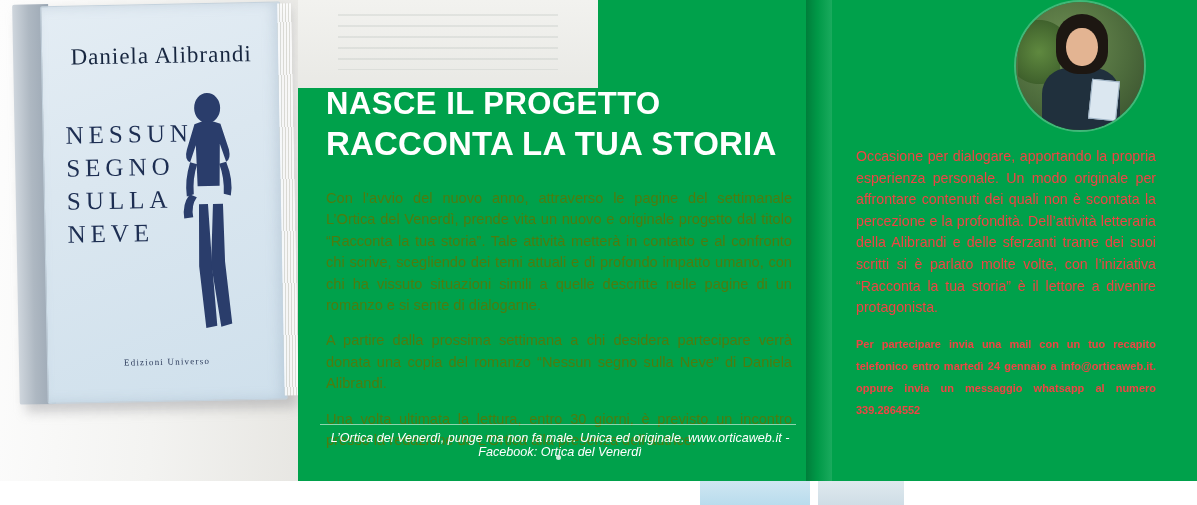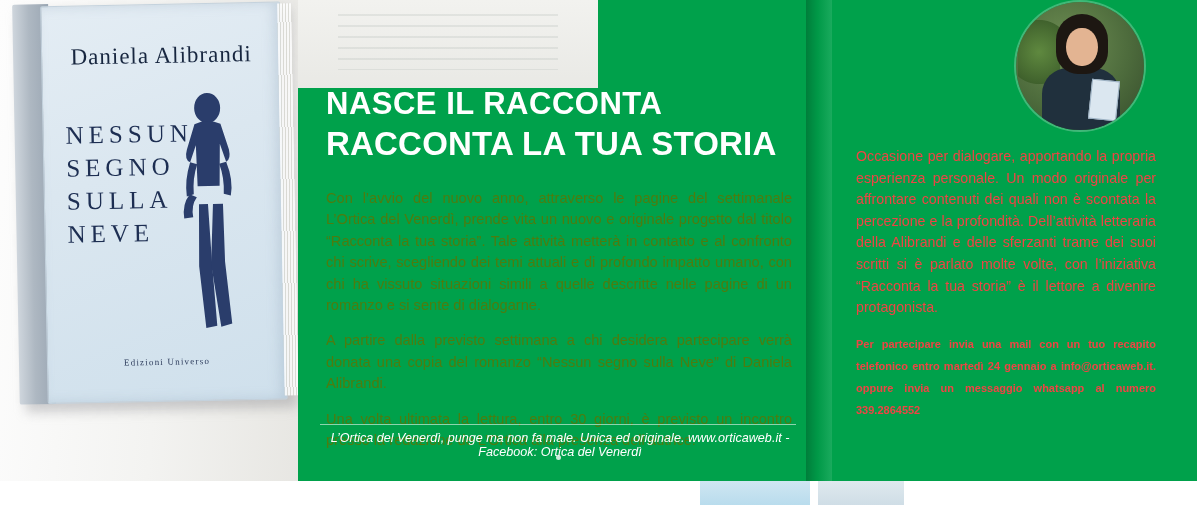--- a/index.html
+++ b/index.html
@@ -300,27 +300,27 @@
     <div class="book-pages"></div>
   </div>
 
   <div class="green-panel"></div>
   <div class="paper-top-left">
     <div class="faint"></div>
   </div>
   <div class="gutter"></div>
 
   <div class="headline">
-    <div class="line1">NASCE IL  RACCONTA</div>
+    <div class="line1">NASCE IL  PROGETTO</div>
     <div class="line2">RACCONTA LA TUA STORIA</div>
   </div>
 
   <div class="body-col">
     <p>Con l’avvio del nuovo anno, attraverso le pagine del settimanale L’Ortica del Venerdì, prende vita un nuovo e originale progetto dal titolo “Racconta la tua storia”. Tale attività metterà in contatto e al confronto chi scrive, scegliendo dei temi attuali e di profondo impatto umano, con chi ha vissuto situazioni simili a quelle descritte nelle pagine di un romanzo e si sente di dialogarne.</p>
-    <p>A partire dalla previsto settimana a chi desidera partecipare verrà donata una copia del romanzo “Nessun segno sulla Neve” di Daniela Alibrandi.</p>
+    <p>A partire dalla prossima settimana a chi desidera partecipare verrà donata una copia del romanzo “Nessun segno sulla Neve” di Daniela Alibrandi.</p>
     <p>Una volta ultimata la lettura, entro 30 giorni, è previsto un incontro presso la redazione de L’Ortica alla presenza dell’autrice.</p>
   </div>
 
   <div class="footer-rule"></div>
   <div class="footer-text">L’Ortica del Venerdì, punge ma non fa male. Unica ed originale. www.orticaweb.it - Facebook: Ortica del Venerdì</div>
   <div class="footer-dot"></div>
 
   <div class="author-photo">
     <div class="ph-plant"></div>
     <div class="ph-body"></div>

